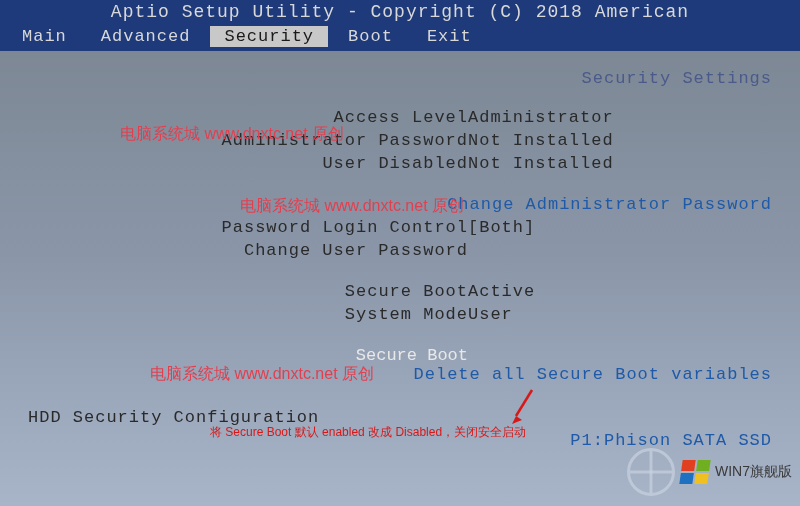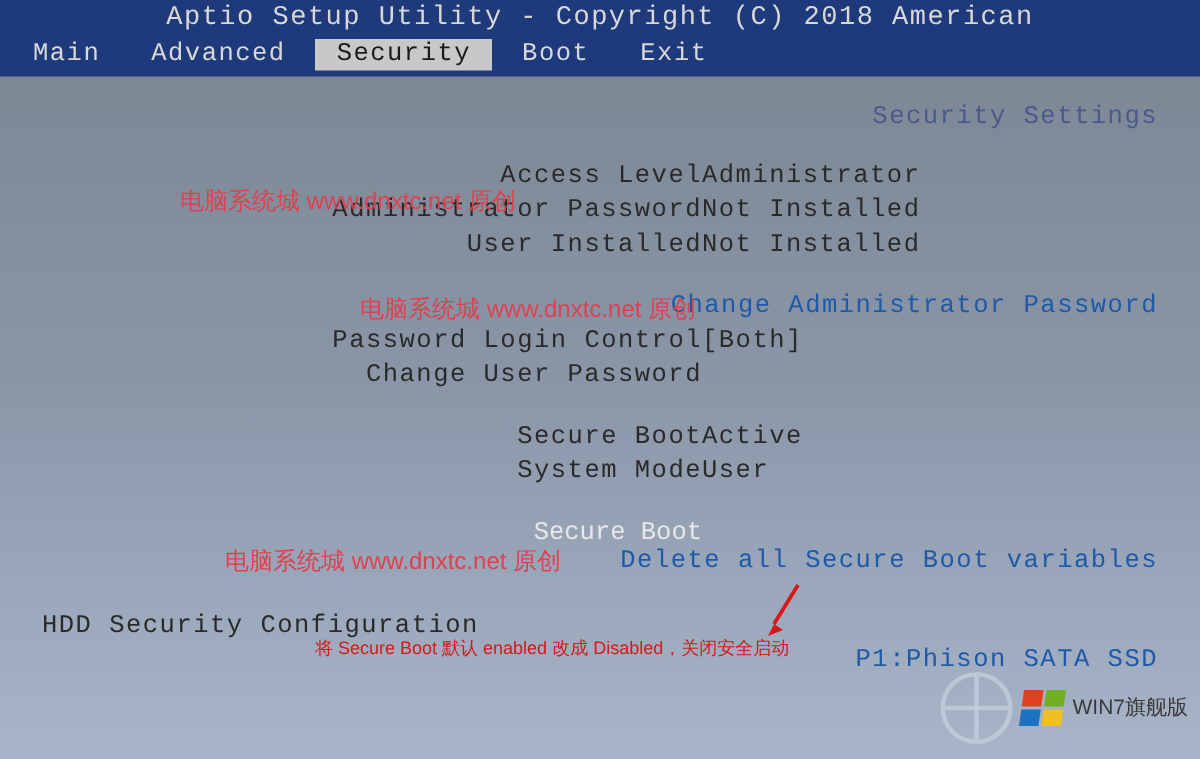--- a/index.html
+++ b/index.html
@@ -168,21 +168,21 @@
 
   <div class="row">
     <span class="label">Access Level</span>
     <span class="value">Administrator</span>
   </div>
   <div class="row">
     <span class="label">Administrator Password</span>
     <span class="value">Not Installed</span>
   </div>
   <div class="row">
-    <span class="label">User Installed</span>
+    <span class="label">User Disabled</span>
     <span class="value">Not Installed</span>
   </div>
 
   <div class="spacer"></div>
 
   <div class="link-row">Change Administrator Password</div>
   <div class="row">
     <span class="label">Password Login Control</span>
     <span class="value">[Both]</span>
   </div>

